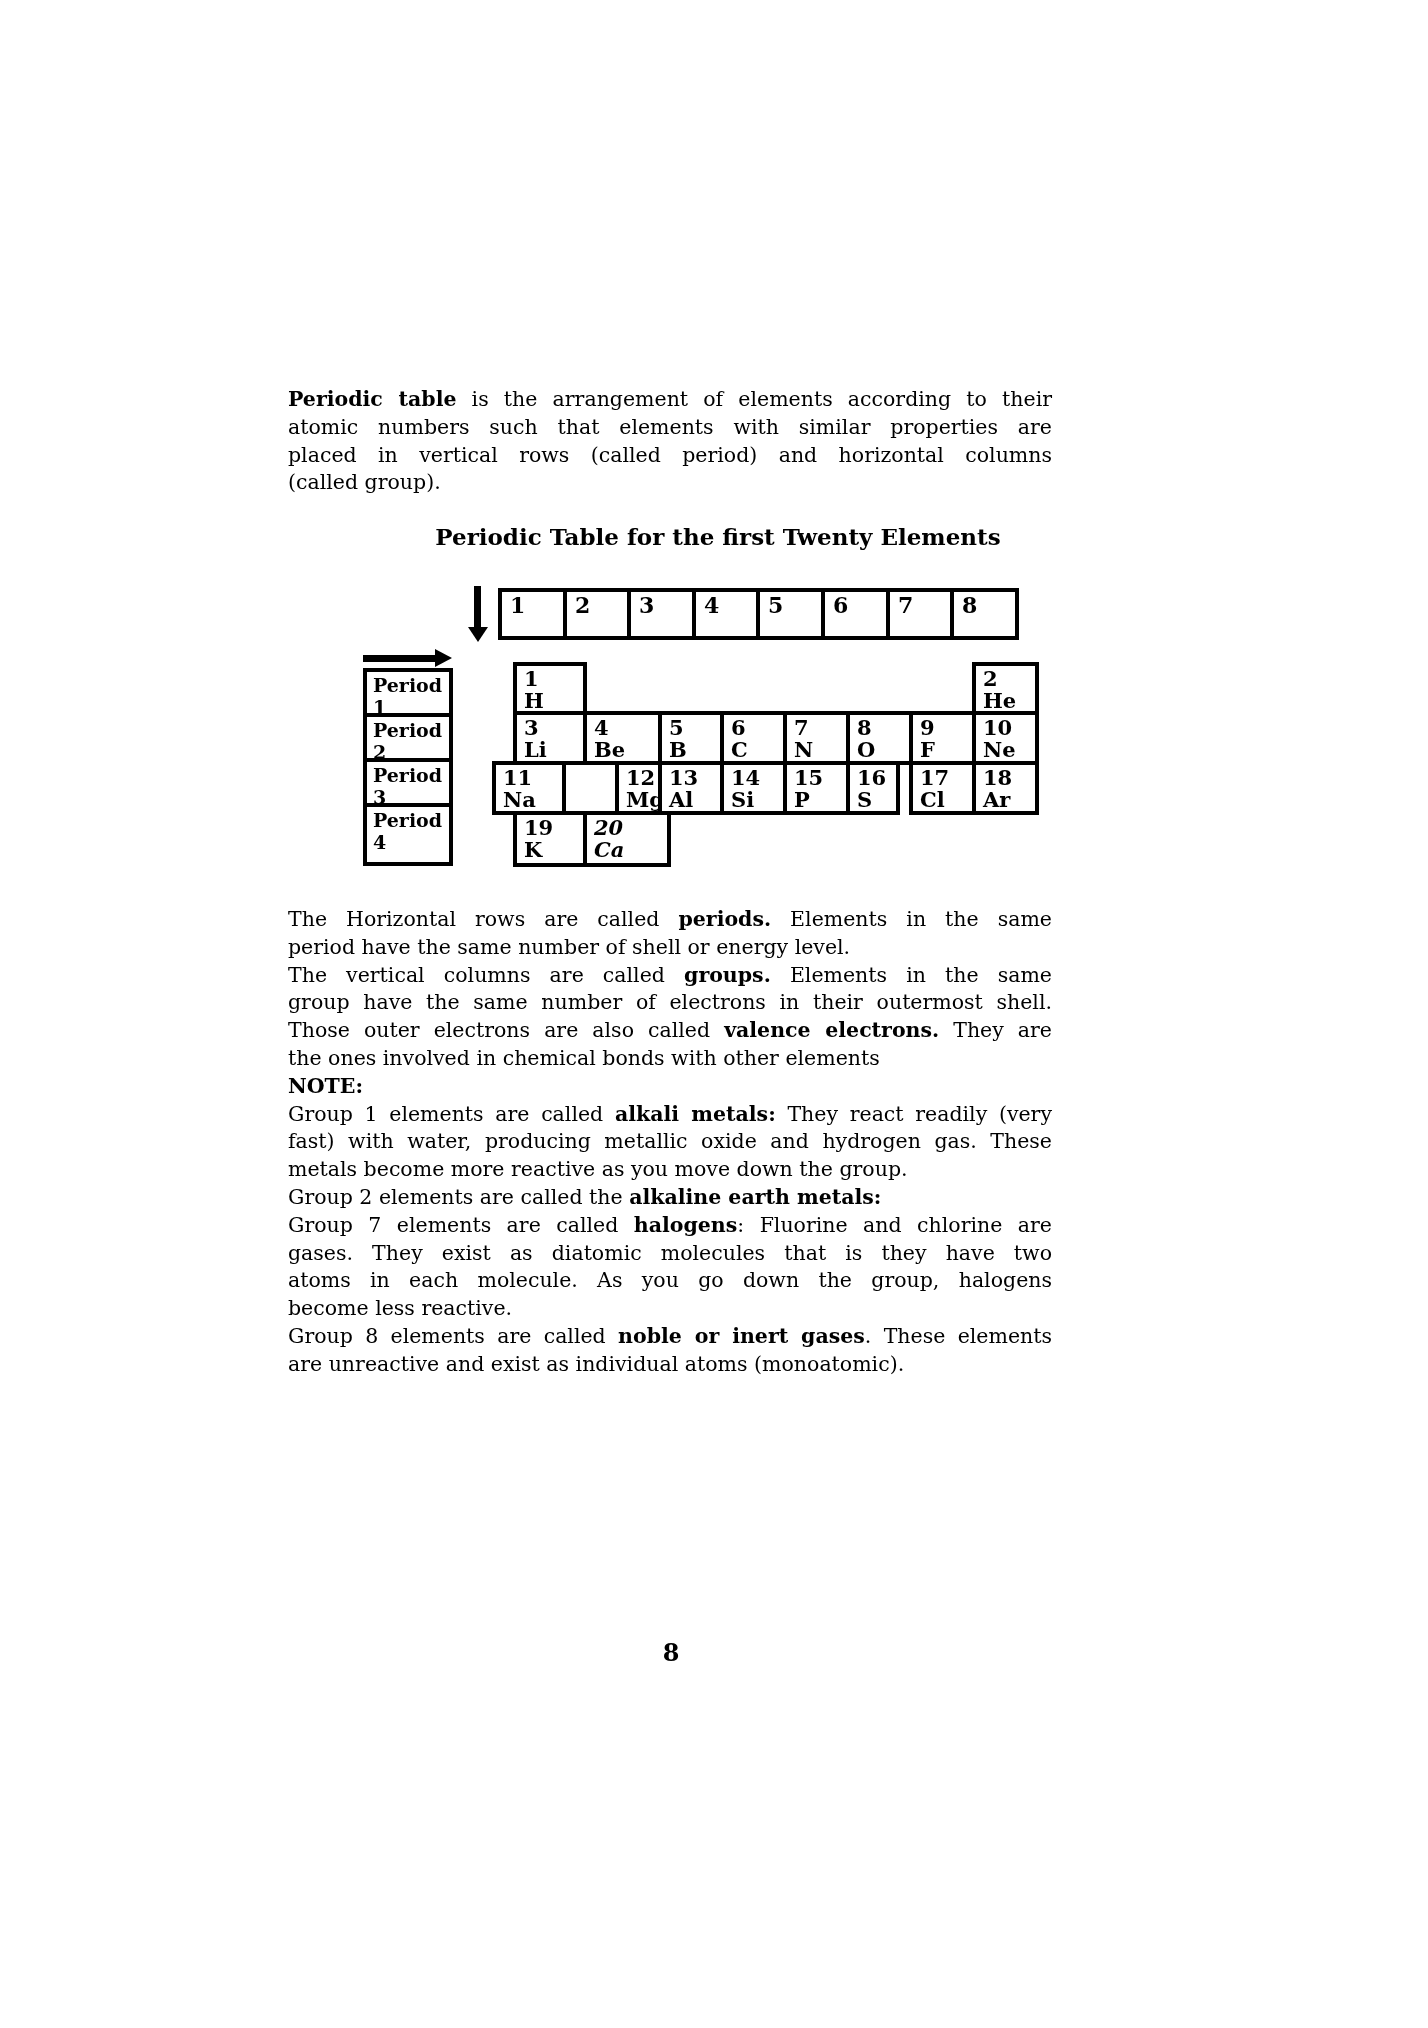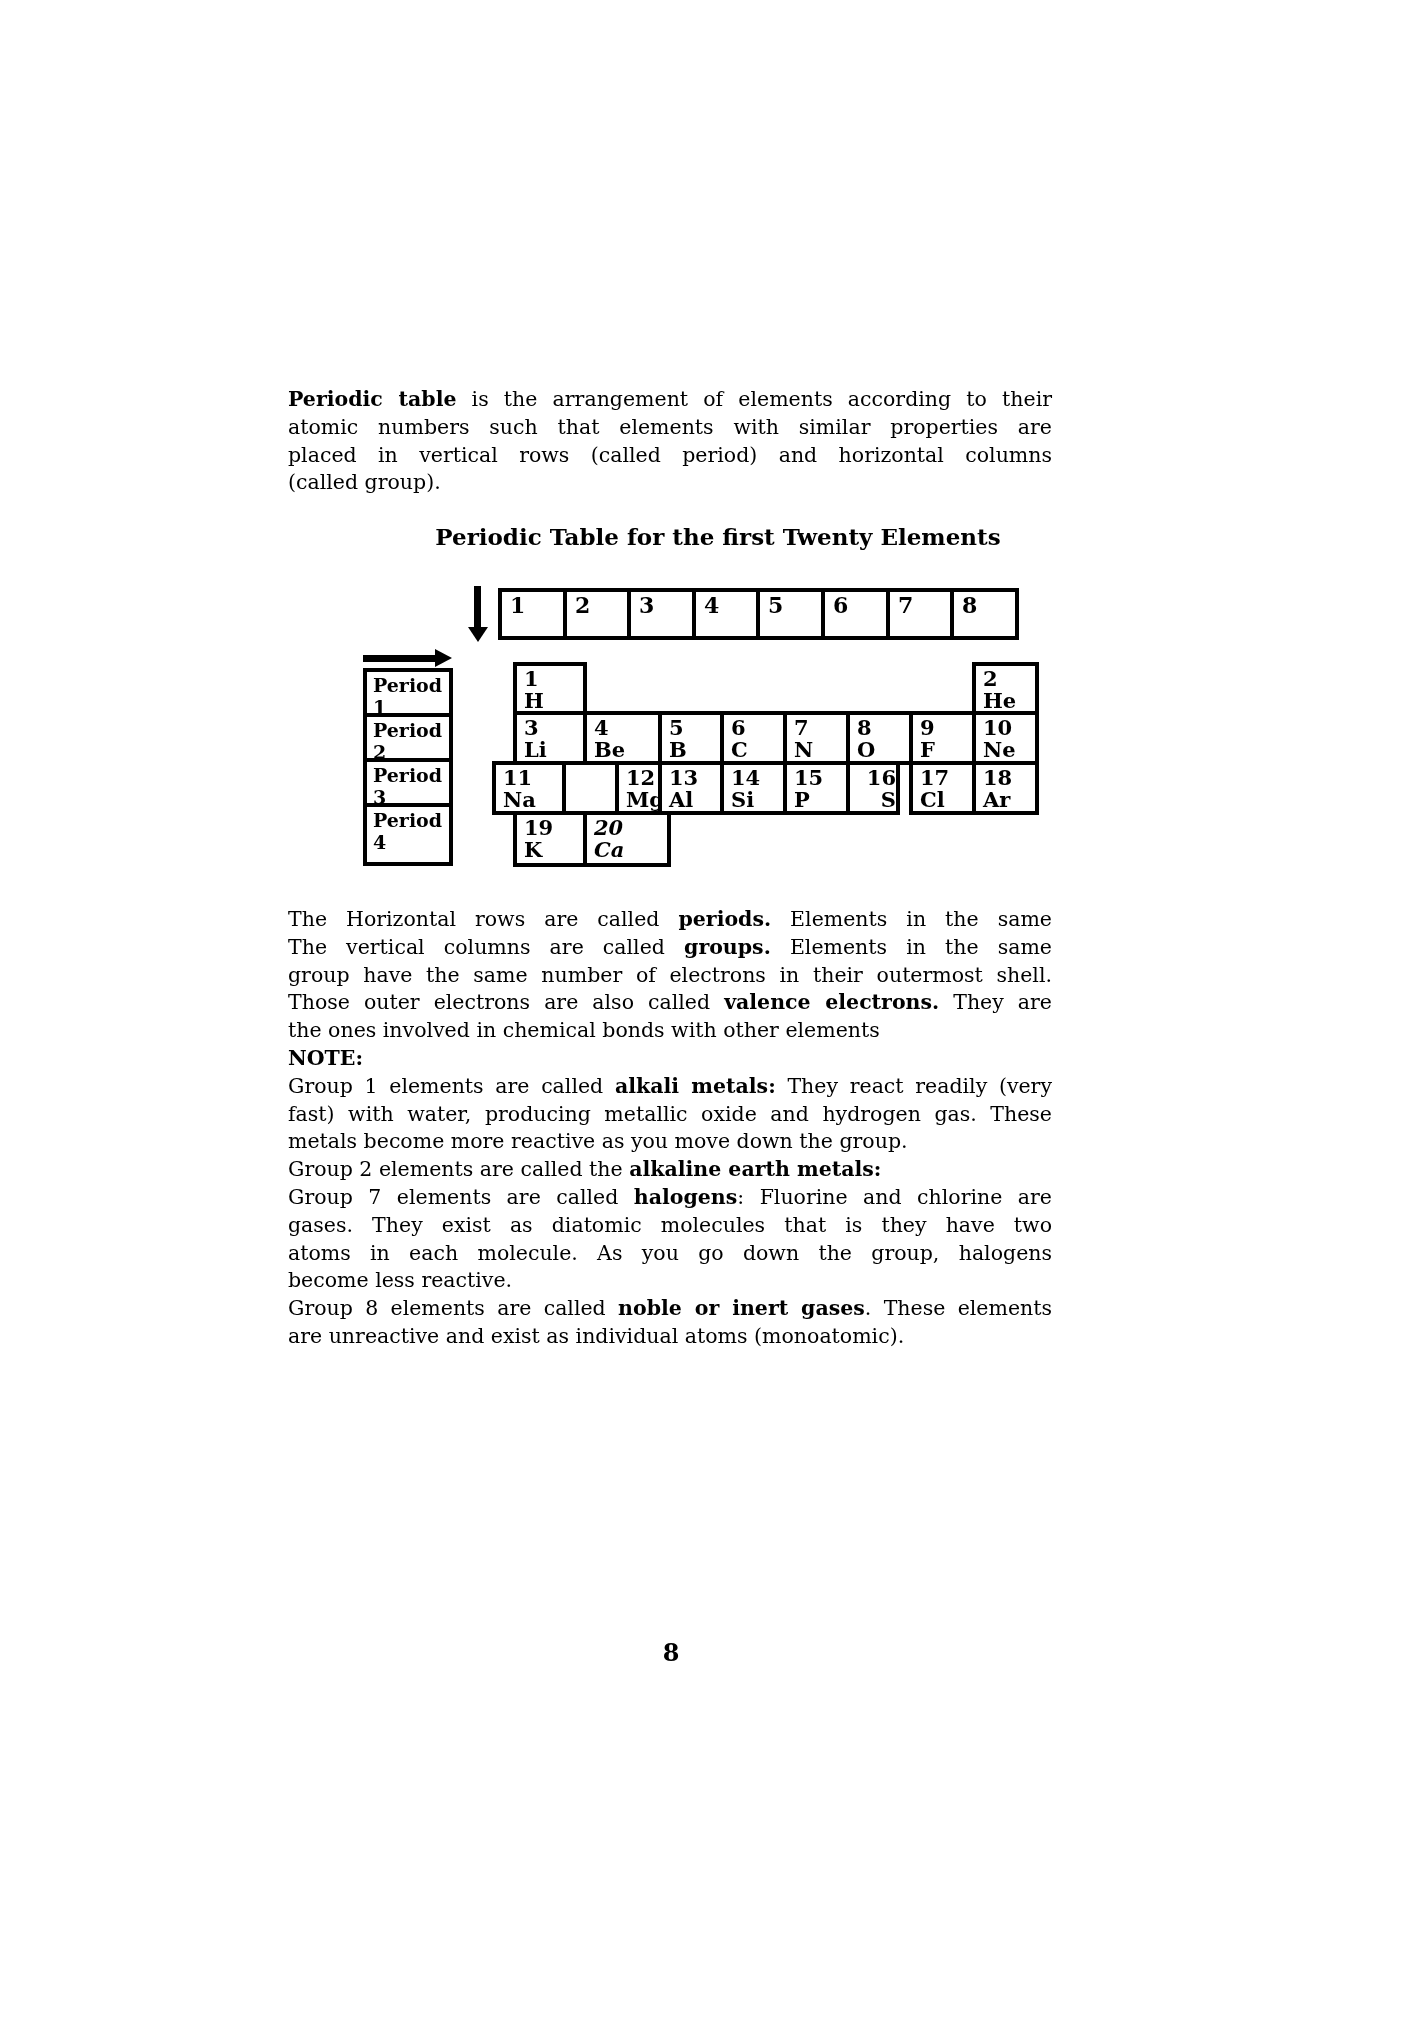--- a/index.html
+++ b/index.html
@@ -168,21 +168,21 @@
         <div>Al</div>
       </div>
       <div class="ecell" style="left: 720px; top: 761px; width: 67px; height: 54px;">
         <div>14</div>
         <div>Si</div>
       </div>
       <div class="ecell" style="left: 783px; top: 761px; width: 67px; height: 54px;">
         <div>15</div>
         <div>P</div>
       </div>
-      <div class="ecell" style="left: 846px; top: 761px; width: 54px; height: 54px; text-align: right;">
+      <div class="ecell" style="left: 846px; top: 761px; width: 54px; height: 54px;">
         <div>16</div>
         <div>S</div>
       </div>
       <div class="ecell" style="left: 909px; top: 761px; width: 67px; height: 54px;">
         <div>17</div>
         <div>Cl</div>
       </div>
       <div class="ecell" style="left: 972px; top: 761px; width: 67px; height: 54px;">
         <div>18</div>
         <div>Ar</div>
@@ -193,20 +193,21 @@
       </div>
       <div class="ecell" style="left: 583px; top: 811px; width: 88px; height: 56px; font-style: italic;">
         <div>20</div>
         <div>Ca</div>
       </div>
     </div>
 
   
   <div class="textcol" id="bodyBlock">
       <div class="line justify"><span>The Horizontal rows are called </span><b>periods.</b><span> Elements in the same</span></div>
+      <div class="line left"><span>period have the same number of shell or energy level.</span></div>
       <div class="line justify"><span>The vertical columns are called </span><b>groups.</b><span> Elements in the same</span></div>
       <div class="line justify"><span>group have the same number of electrons in their outermost shell.</span></div>
       <div class="line justify"><span>Those outer electrons are also called </span><b>valence electrons.</b><span> They are</span></div>
       <div class="line left"><span>the ones involved in chemical bonds with other elements</span></div>
       <div class="line left"><b>NOTE:</b></div>
       <div class="line justify"><span>Group 1 elements are called </span><b>alkali metals:</b><span> They react readily (very</span></div>
       <div class="line justify"><span>fast) with water, producing metallic oxide and hydrogen gas. These</span></div>
       <div class="line left"><span>metals become more reactive as you move down the group.</span></div>
       <div class="line left"><span>Group 2 elements are called the </span><b>alkaline earth metals:</b></div>
       <div class="line justify"><span>Group 7 elements are called </span><b>halogens</b><span>: Fluorine and chlorine are</span></div>

